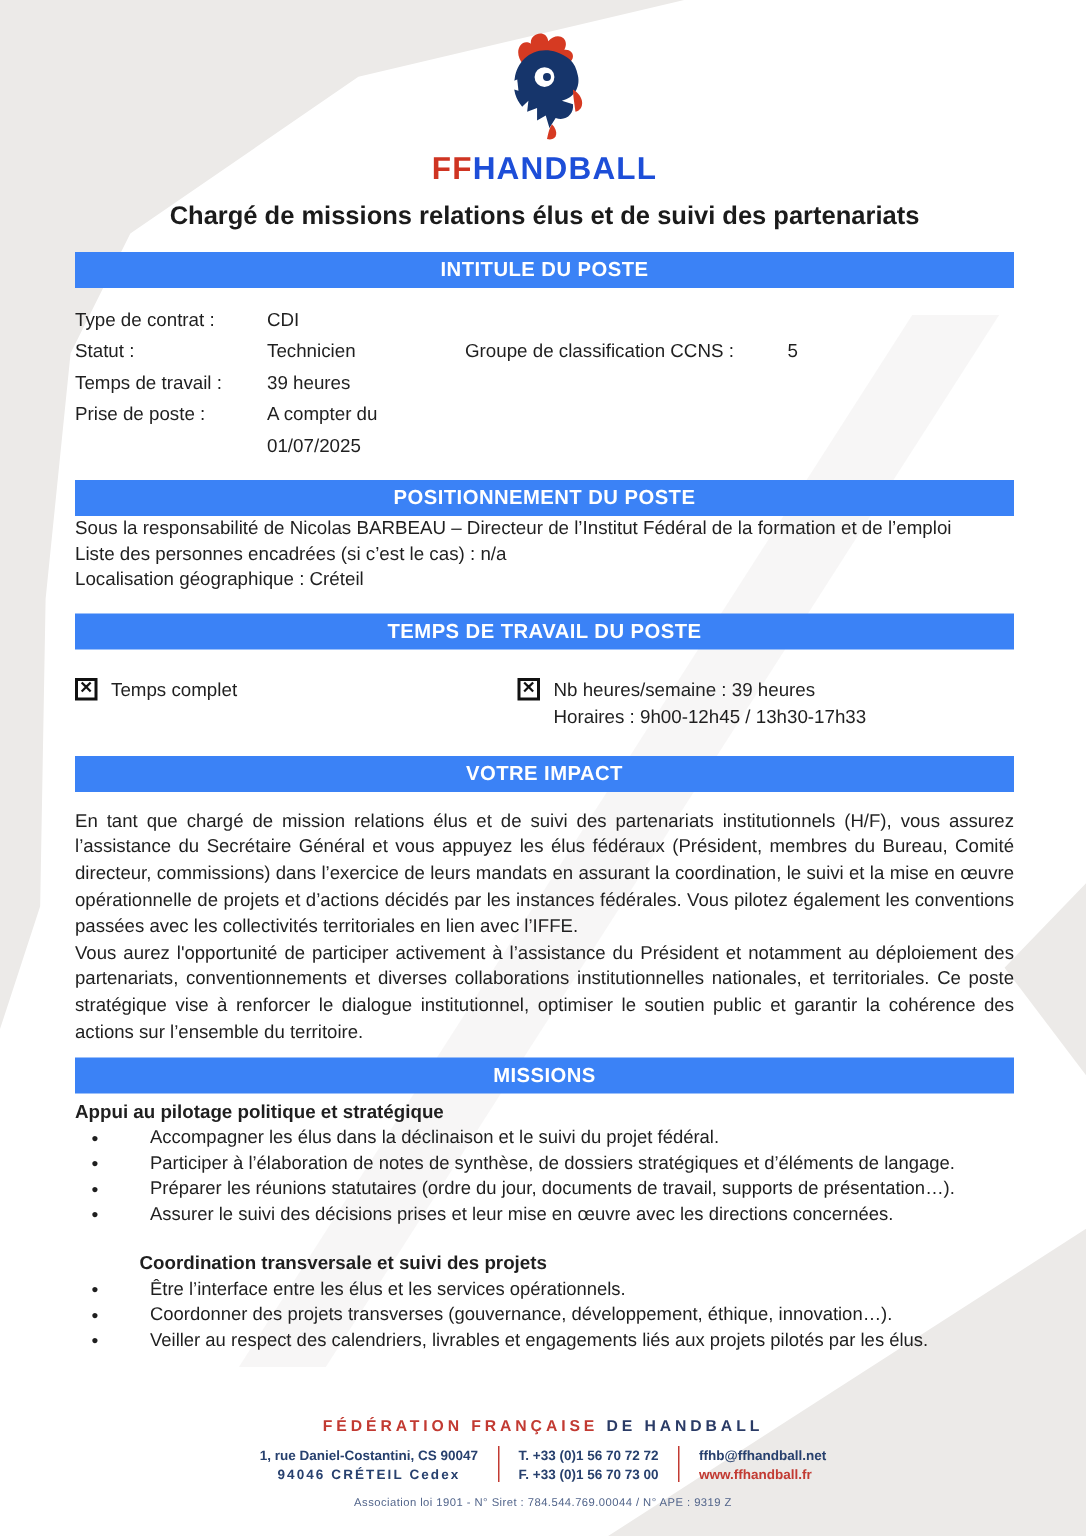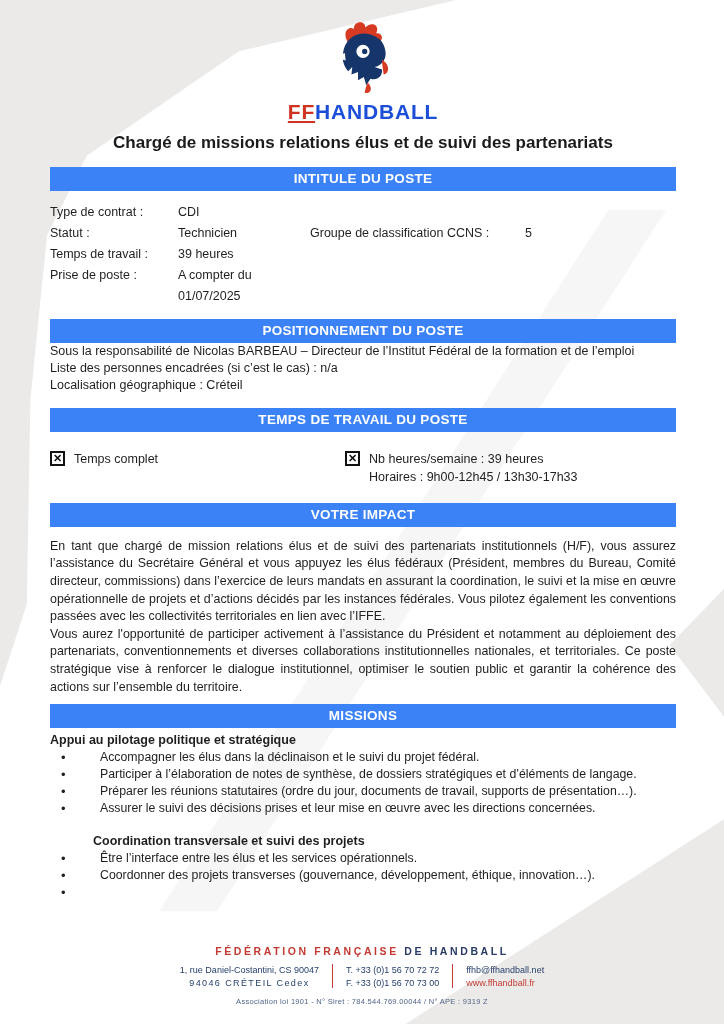--- a/index.html
+++ b/index.html
@@ -25,21 +25,21 @@
   }
   .bg-bottomright {
     left:0; top:0; width:724px; height:1024px;
     clip-path: polygon(100% 80%, 100% 100%, 56% 100%);
   }
   
   .content { position:relative; padding:0 48px 0 50px; }
   .masthead { text-align:center; padding-top:20px; }
   .logo-svg { width:88px; height:76px; display:inline-block; }
   .logotype { font-size:21px; font-weight:bold; letter-spacing:.8px; line-height:1; margin-top:1px; }
-  .lt-ff { color:#cf3422;text-decoration:underline; }
+  .lt-ff { color:#cf3422; }
   .lt-hb { color:#1d4ed8; }
   .title { font-size:17px; font-weight:bold; color:#1b1b1b; line-height:1.6; margin-top:7px; }
   .banner {
     background:#3b82f6; color:#ffffff; font-weight:bold; font-size:13.5px;
     letter-spacing:.3px; text-align:center; padding:4px 0 5px;
   }
   .b1 { margin-top:11px; } .b2 { margin-top:12px; } .b3 { margin-top:14px; }
   .b4 { margin-top:16px; } .b5 { margin-top:8px; }
   
   .info-grid { margin-top:11px; font-size:12.5px; }
@@ -68,21 +68,21 @@
   .bullets { list-style:none; }
   .bullets li { display:flex; font-size:12.3px; line-height:17px; }
   .dot { width:50px; flex:none; padding-left:11px; font-size:13px; }
   
   .footer { position:absolute; left:0; right:0; bottom:18px; text-align:center; }
   .f-brand { font-size:10.5px; font-weight:bold; letter-spacing:2.6px; }
   .f-brand .red { color:#c23a32; }
   .f-brand .navy { color:#2a3b66; }
   .f-contact {
     display:flex; justify-content:center; align-items:flex-start; gap:13px;
-    margin-top:7px; font-size:9px; font-weight:normal; color:#27406e; line-height:13px;
+    margin-top:7px; font-size:9px; font-weight:bold; color:#27406e; line-height:13px;
   }
   .f-col { text-align:left; }
   .f-col.addr { text-align:center; }
   .addr2 { letter-spacing:1.4px; }
   .sep { width:1px; height:24px; background:#c23a32; flex:none; }
   .f-link-web { color:#c23a32; }
   .f-legal { margin-top:7px; font-size:7.5px; color:#51648a; letter-spacing:.3px; }
 </style>
 </head>
 <body>
@@ -196,20 +196,21 @@
       <li>
           <span class="dot">•</span>
           <span>Être l’interface entre les élus et les services opérationnels.</span>
         </li>
       <li>
           <span class="dot">•</span>
           <span>Coordonner des projets transverses (gouvernance, développement, éthique, innovation…).</span>
         </li>
       <li>
           <span class="dot">•</span>
+          <span>Veiller au respect des calendriers, livrables et engagements liés aux projets pilotés par les élus.</span>
         </li>
     </ul>
 
   </div>
 
   <div class="footer">
     <div class="f-brand">
       <span class="red">FÉDÉRATION FRANÇAISE</span>
       <span class="navy">DE HANDBALL</span>
     </div>

